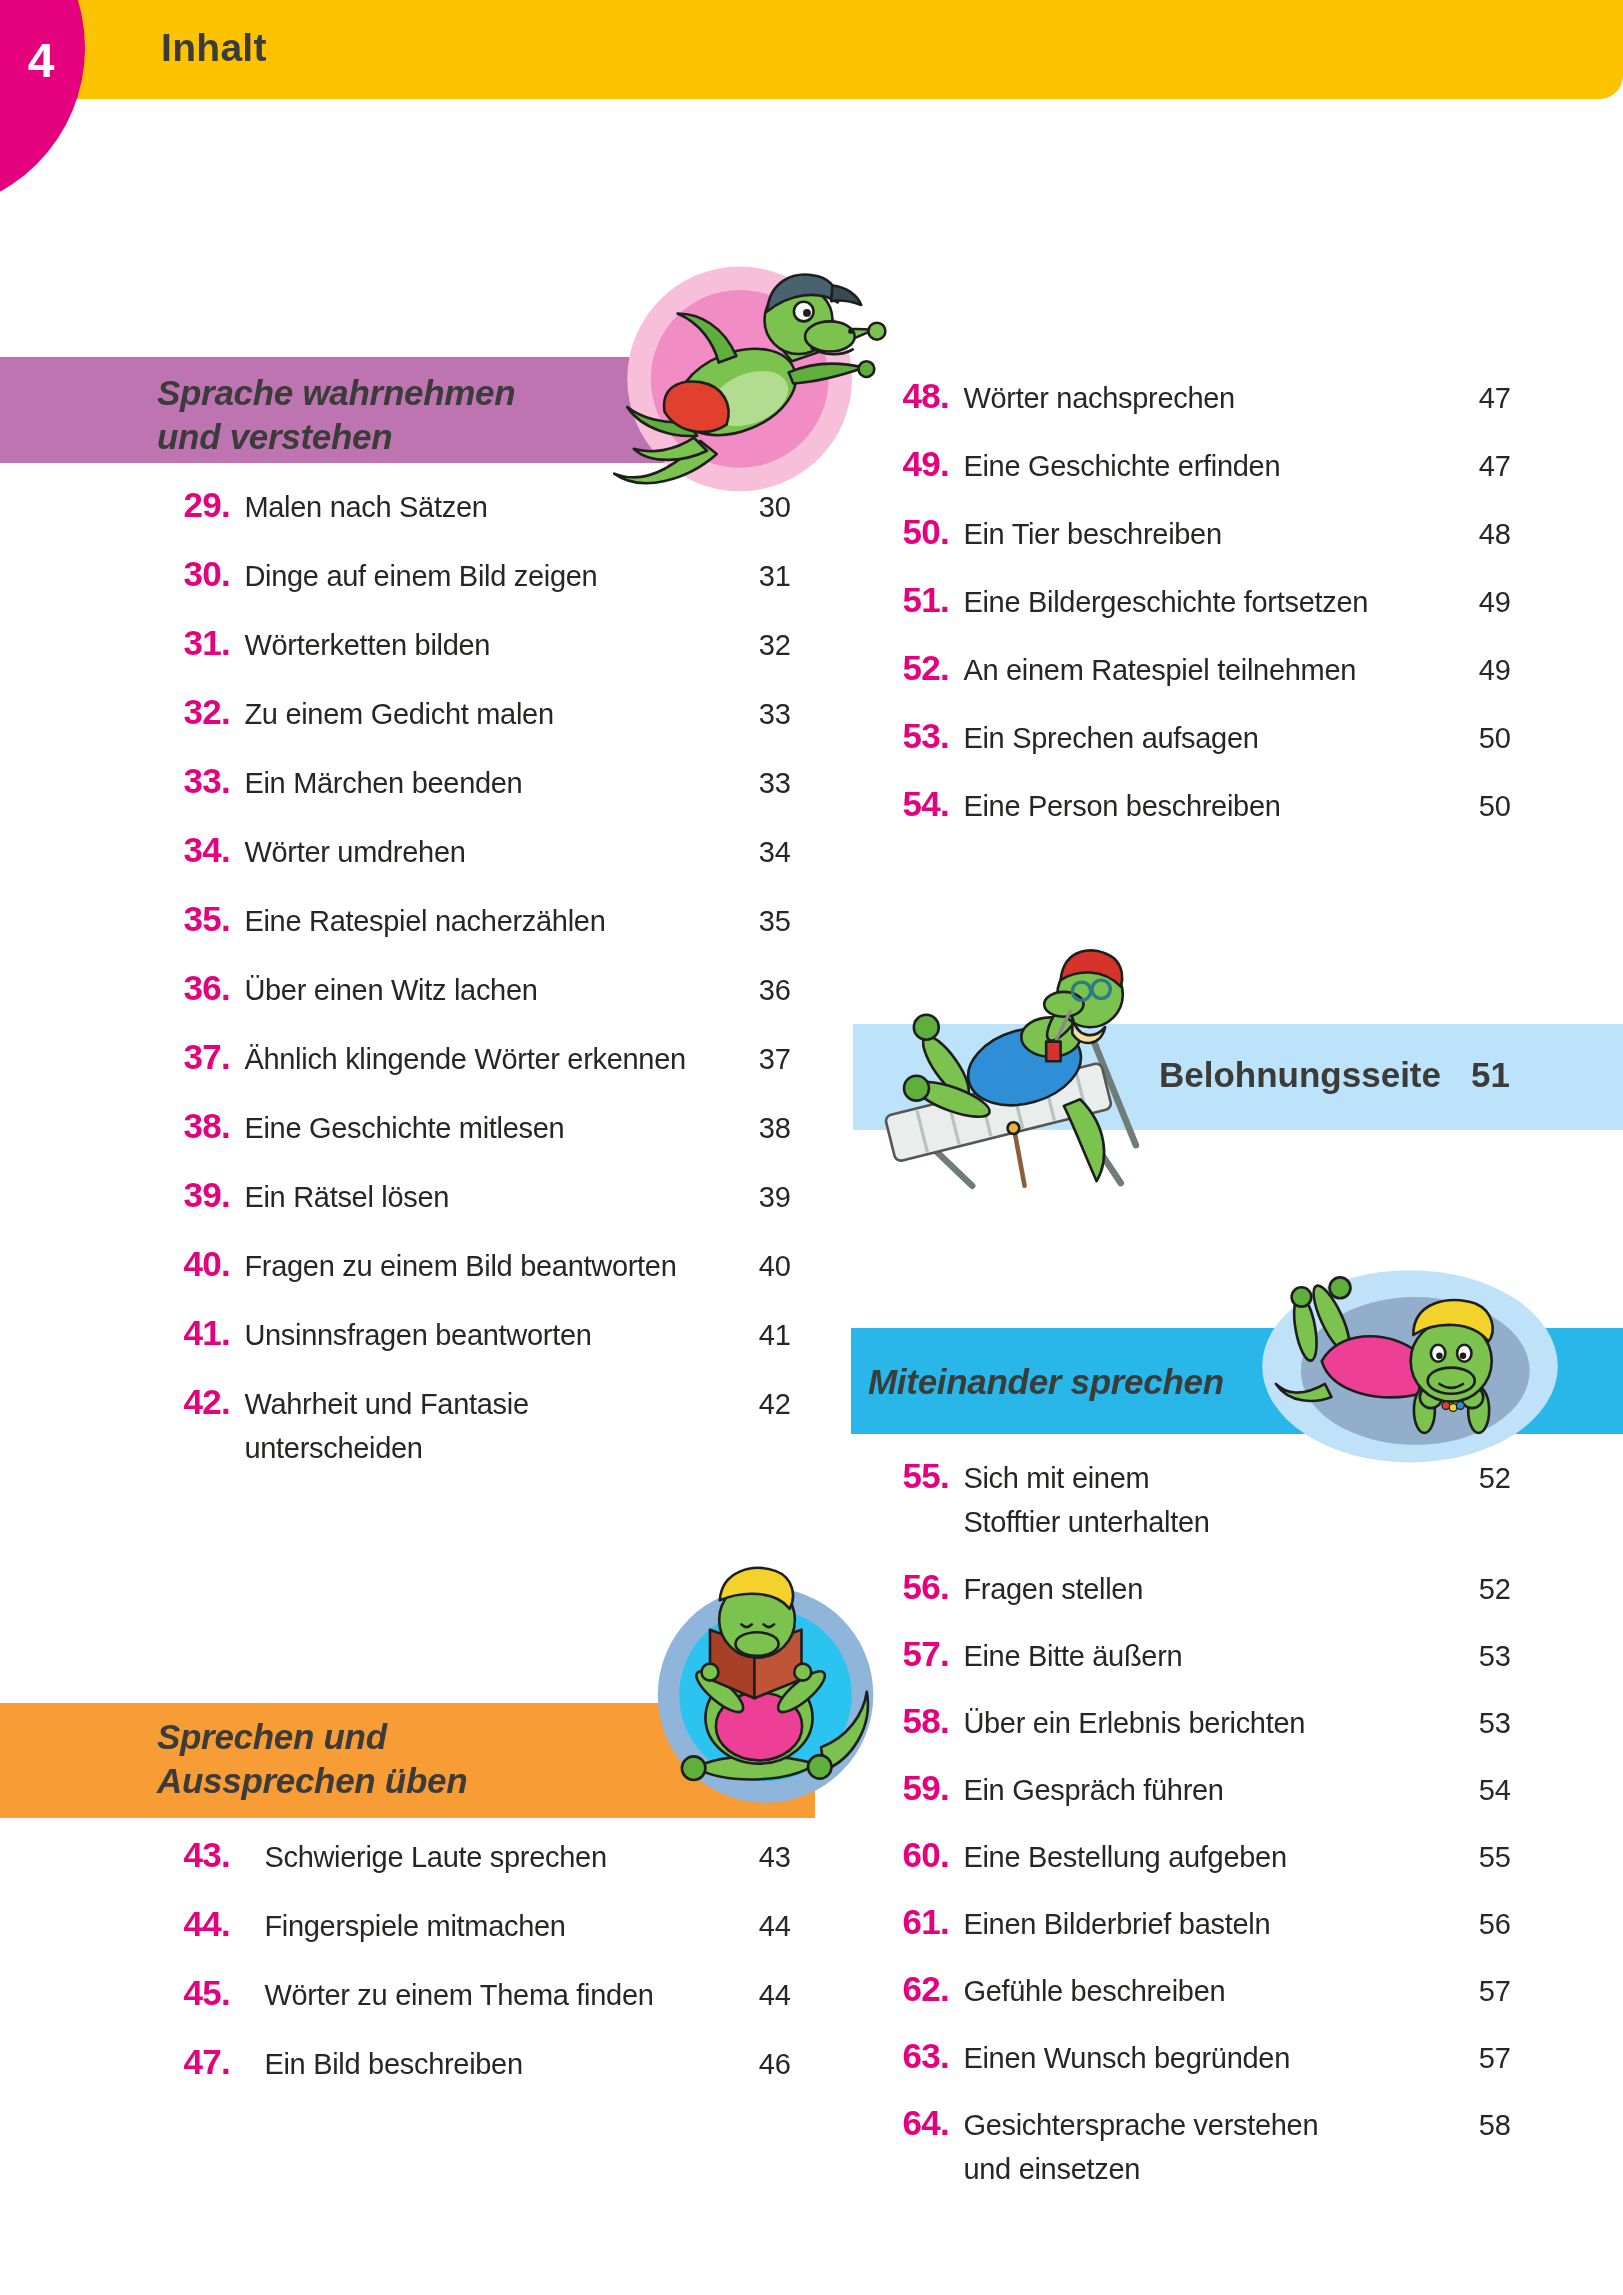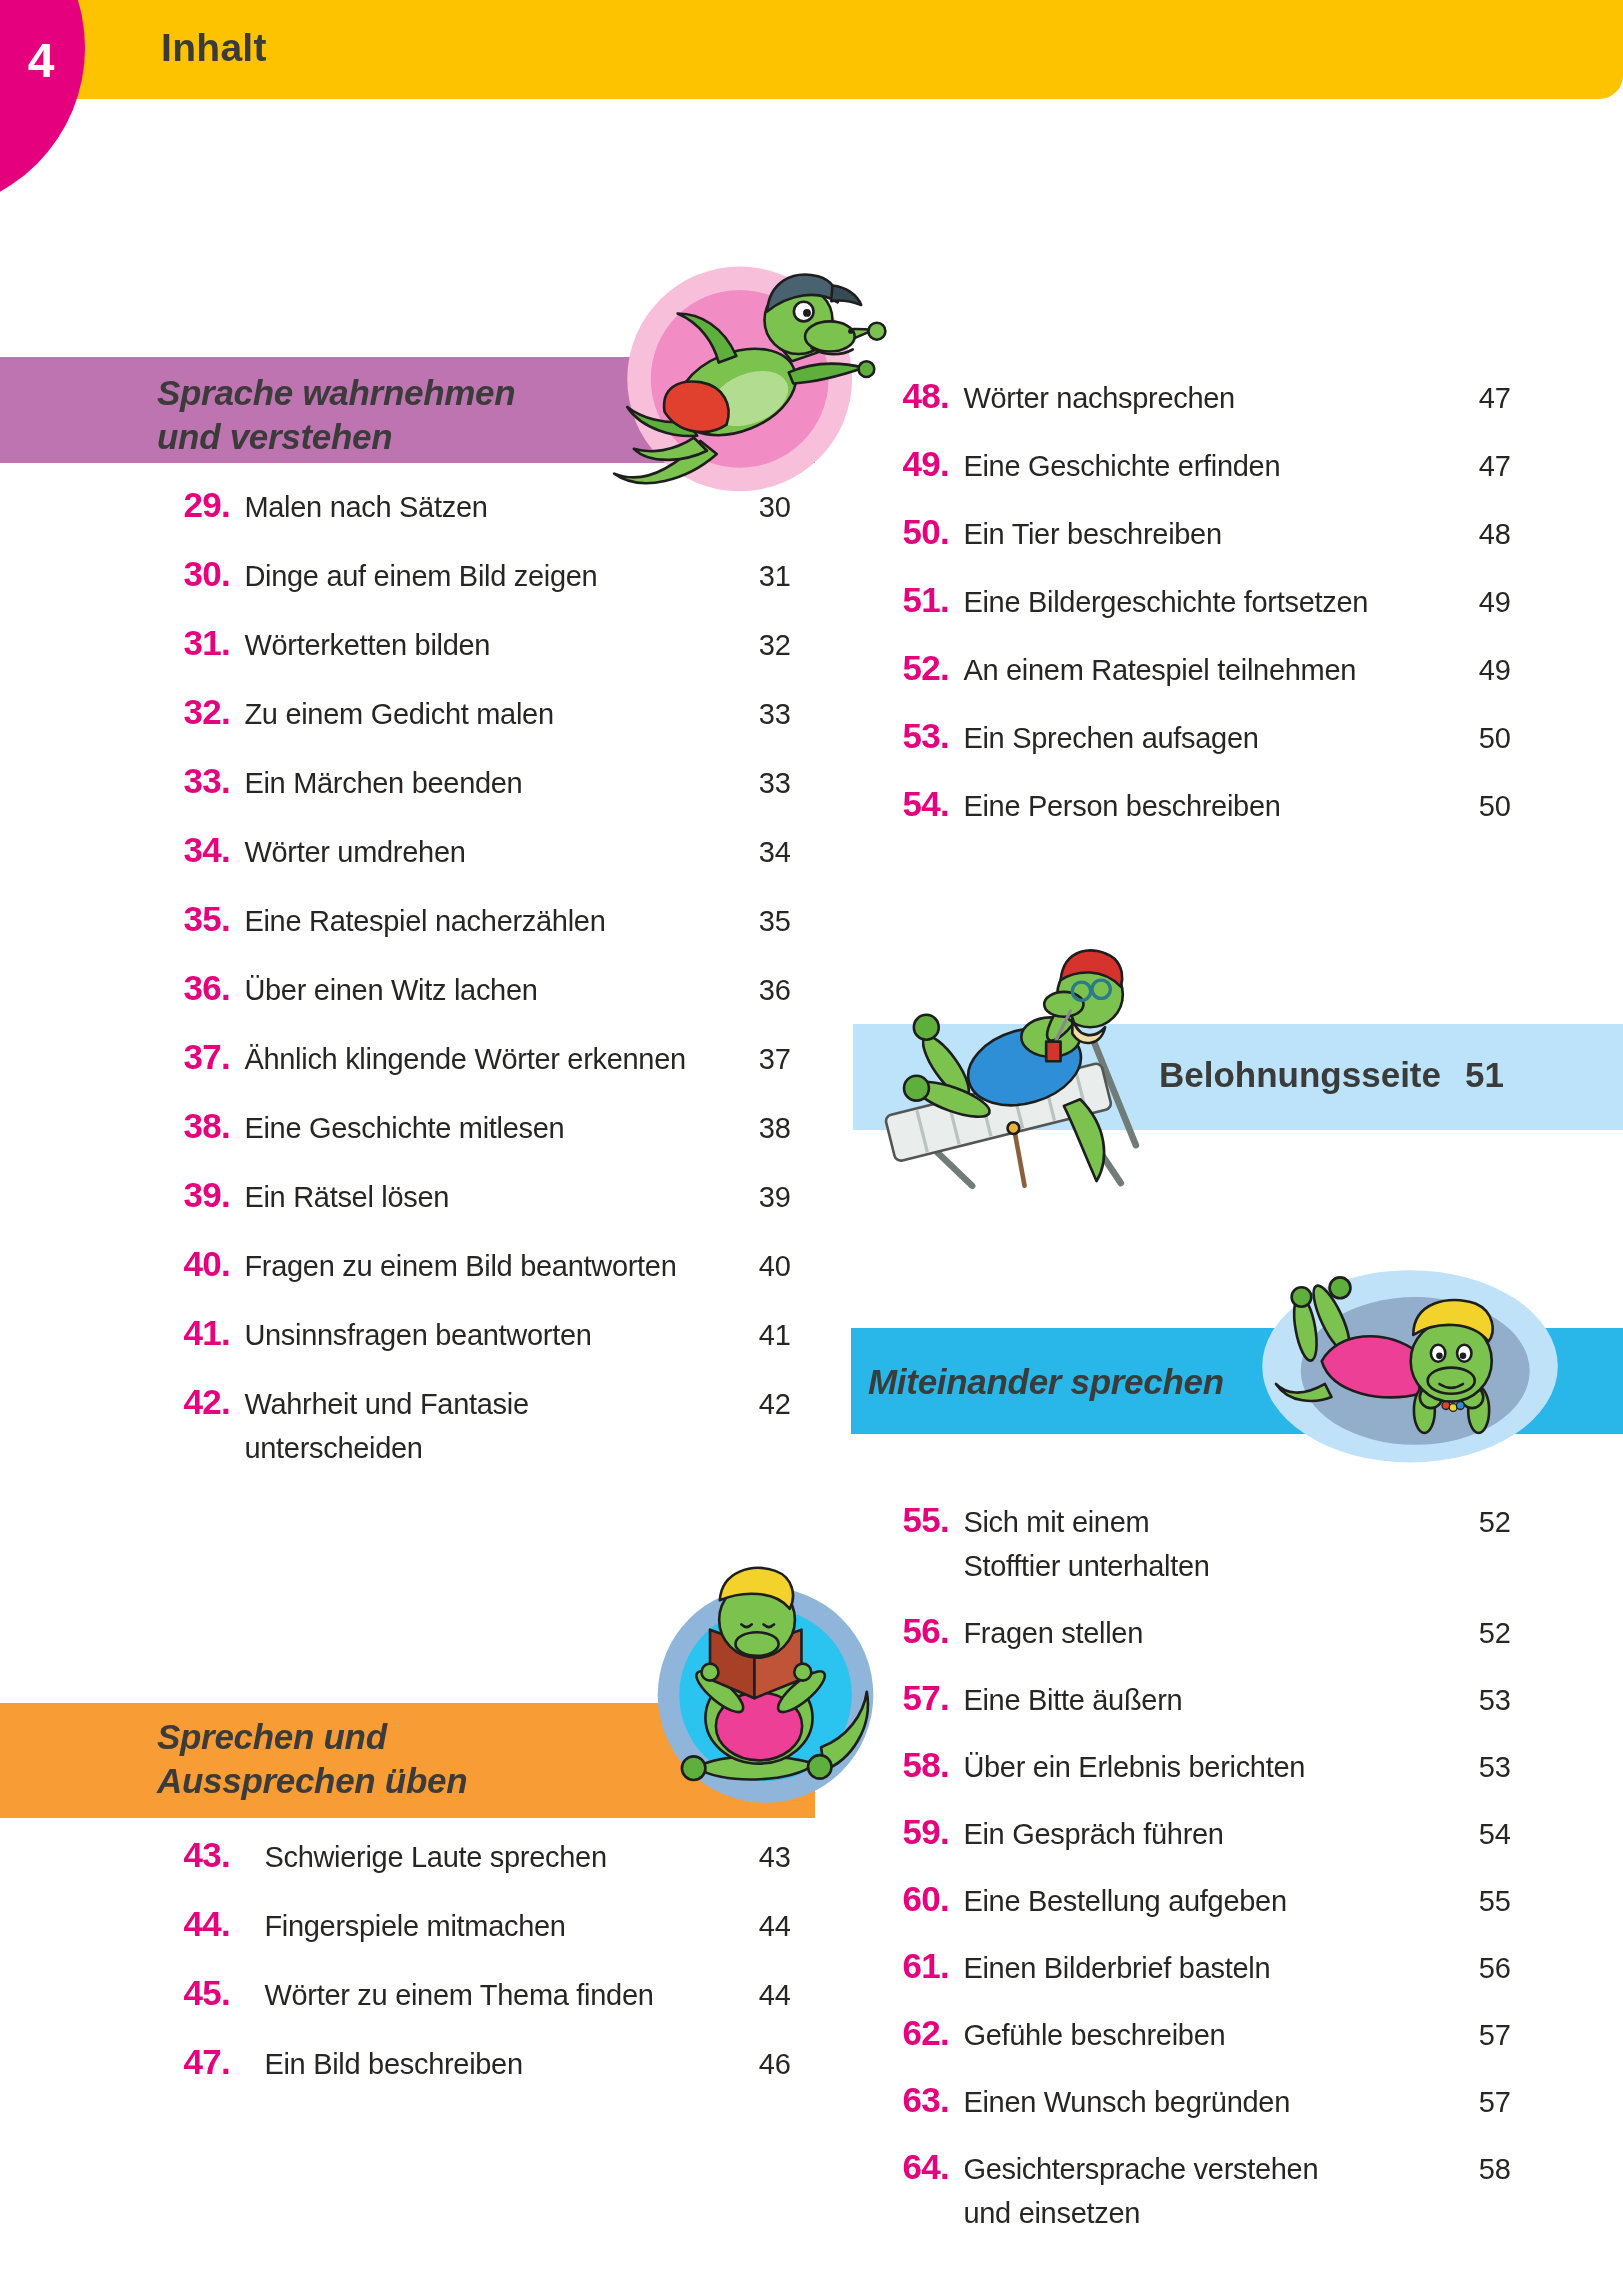--- a/index.html
+++ b/index.html
@@ -27,26 +27,26 @@
   .bar{position:absolute;box-sizing:border-box;}
   .bar-purple{left:0;top:357px;width:815px;height:106px;background:var(--purple,#BF74B2);padding:14.4px 0 0 157px;}
   .bar-orange{left:0;top:1703px;width:815px;height:115px;background:var(--orange,#F89C35);padding:11.8px 0 0 157px;}
   .bar-reward{left:853px;top:1024px;width:771px;height:106px;background:var(--light_blue,#BCE3F9);padding-top:45px;}
   .bar-cyan{left:851px;top:1328px;width:773px;height:106px;background:var(--cyan,#29B6E8);padding:32px 0 0 17px;}
   .bar-title{
     font-weight:bold;font-size:35px;line-height:44px;
     color:var(--bar_text,#3B3B3A);letter-spacing:-0.3px;white-space:nowrap;font-style:italic;
   }
   .reward-label{position:absolute;left:306px;top:29.4px;font-size:35px;font-weight:bold;line-height:44px;color:var(--bar_text,#3B3B3A);}
-  .reward-page{position:absolute;right:120px;top:29.4px;font-size:35px;font-weight:bold;line-height:44px;color:var(--bar_text,#3B3B3A);}
+  .reward-page{position:absolute;right:114px;top:29.4px;font-size:35px;font-weight:bold;line-height:44px;color:var(--bar_text,#3B3B3A);}
   .toc-list{position:absolute;}
   #list1,#list2{left:65px;top:484px;width:726px;}
   #list2{top:1834px;}
   #list3{left:857px;top:375px;width:654px;}
-  #list4{left:857px;top:1455px;width:654px;margin-top:44px;}
+  #list4{left:857px;top:1455px;width:654px;}
   .toc-row{display:flex;align-items:baseline;height:69px;line-height:41px;}
   #list2 .toc-row{height:69px;gap:20px;}
   #list3 .toc-row{height:68px;}
   #list4 .toc-row{height:67px;}
   #list4 .toc-row.two-line{height:111px;}
   .toc-num{
     flex:0 0 auto;width:165px;text-align:right;
     font-size:35px;font-weight:bold;color:var(--magenta,#E5007D);letter-spacing:-0.7px;
   }
   #list3 .toc-num,#list4 .toc-num{width:92px;}

